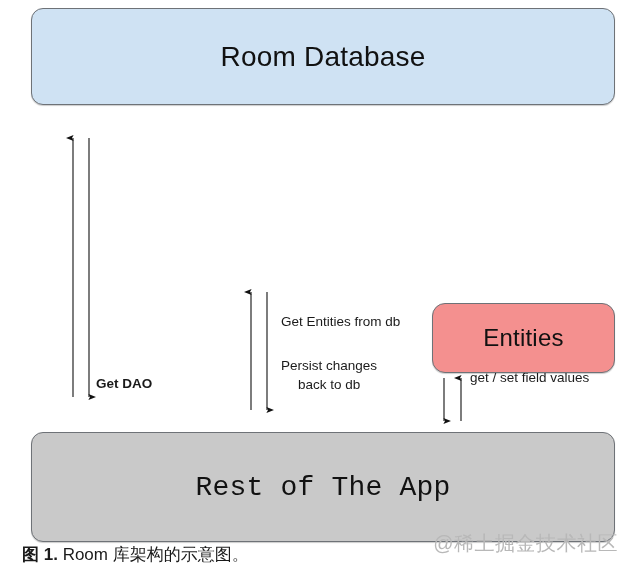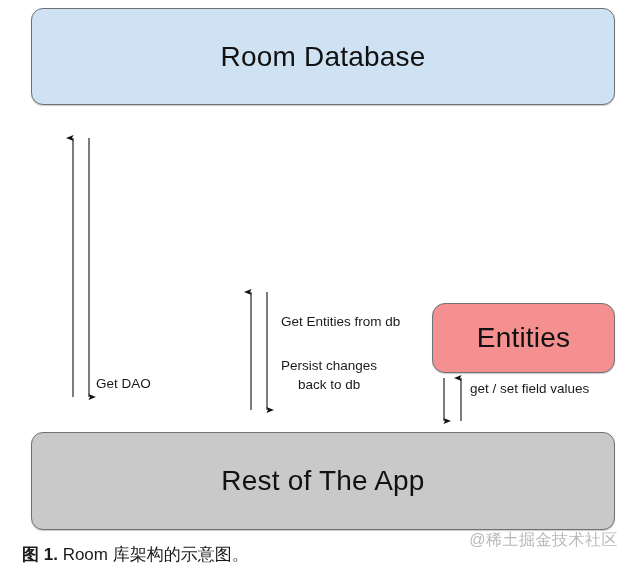--- a/index.html
+++ b/index.html
@@ -46,68 +46,69 @@
     width: 266px; height: 70px;
     background: #76c479;
     border-radius: 13px;
     font-size: 22px;
   }
   #node-entities {
     left: 432px; top: 303px;
     width: 183px; height: 70px;
     background: #f4908f;
     border-radius: 13px;
-    font-size: 28px;
+    font-size: 24px;
   }
   #node-app {
     left: 31px; top: 432px;
-    width: 584px; height: 98px;
+    width: 584px; height: 110px;
     background: #c9c9c9;
     font-size: 28px;
+    font-family: Liberation Mono, monospace;
   }
 
   .arrow-layer {
     position: absolute;
     left: 0; top: 0;
     width: 636px; height: 569px;
     pointer-events: none;
   }
 
   .edge-label {
     position: absolute;
     color: #1a1a1a;
     font-family: "Liberation Sans", sans-serif;
     font-size: 13.5px;
     line-height: 19px;
     white-space: pre-line;
     text-align: center;
   }
-  #label-get-dao { left: 96px; top: 374px; }
+  #label-get-dao { left: 96px; top: 374px; font-weight: bold; }
   #label-get-entities { left: 281px; top: 312px; }
   #label-persist { left: 281px; top: 356px; }
-  #label-getset { left: 470px; top: 379px; }
+  #label-getset { left: 470px; top: 368px; }
 
   #caption {
     position: absolute;
     left: 22px;
     top: 543px;
     font-family: "Liberation Sans", sans-serif;
     font-size: 17px;
     color: #1a1a1a;
     white-space: nowrap;
   }
   #caption .fig-num {
     font-weight: 700;
   }
   #watermark {
     position: absolute;
     right: 18px;
     top: 530px;
     font-family: "Liberation Sans", sans-serif;
-    font-size: 16px;
+    font-size: 20px;
     color: #b8b8b8;
     white-space: nowrap;
     letter-spacing: 0.5px;
   }
 </style>
 </head>
 <body>
 
 <div id="diagram">
 

